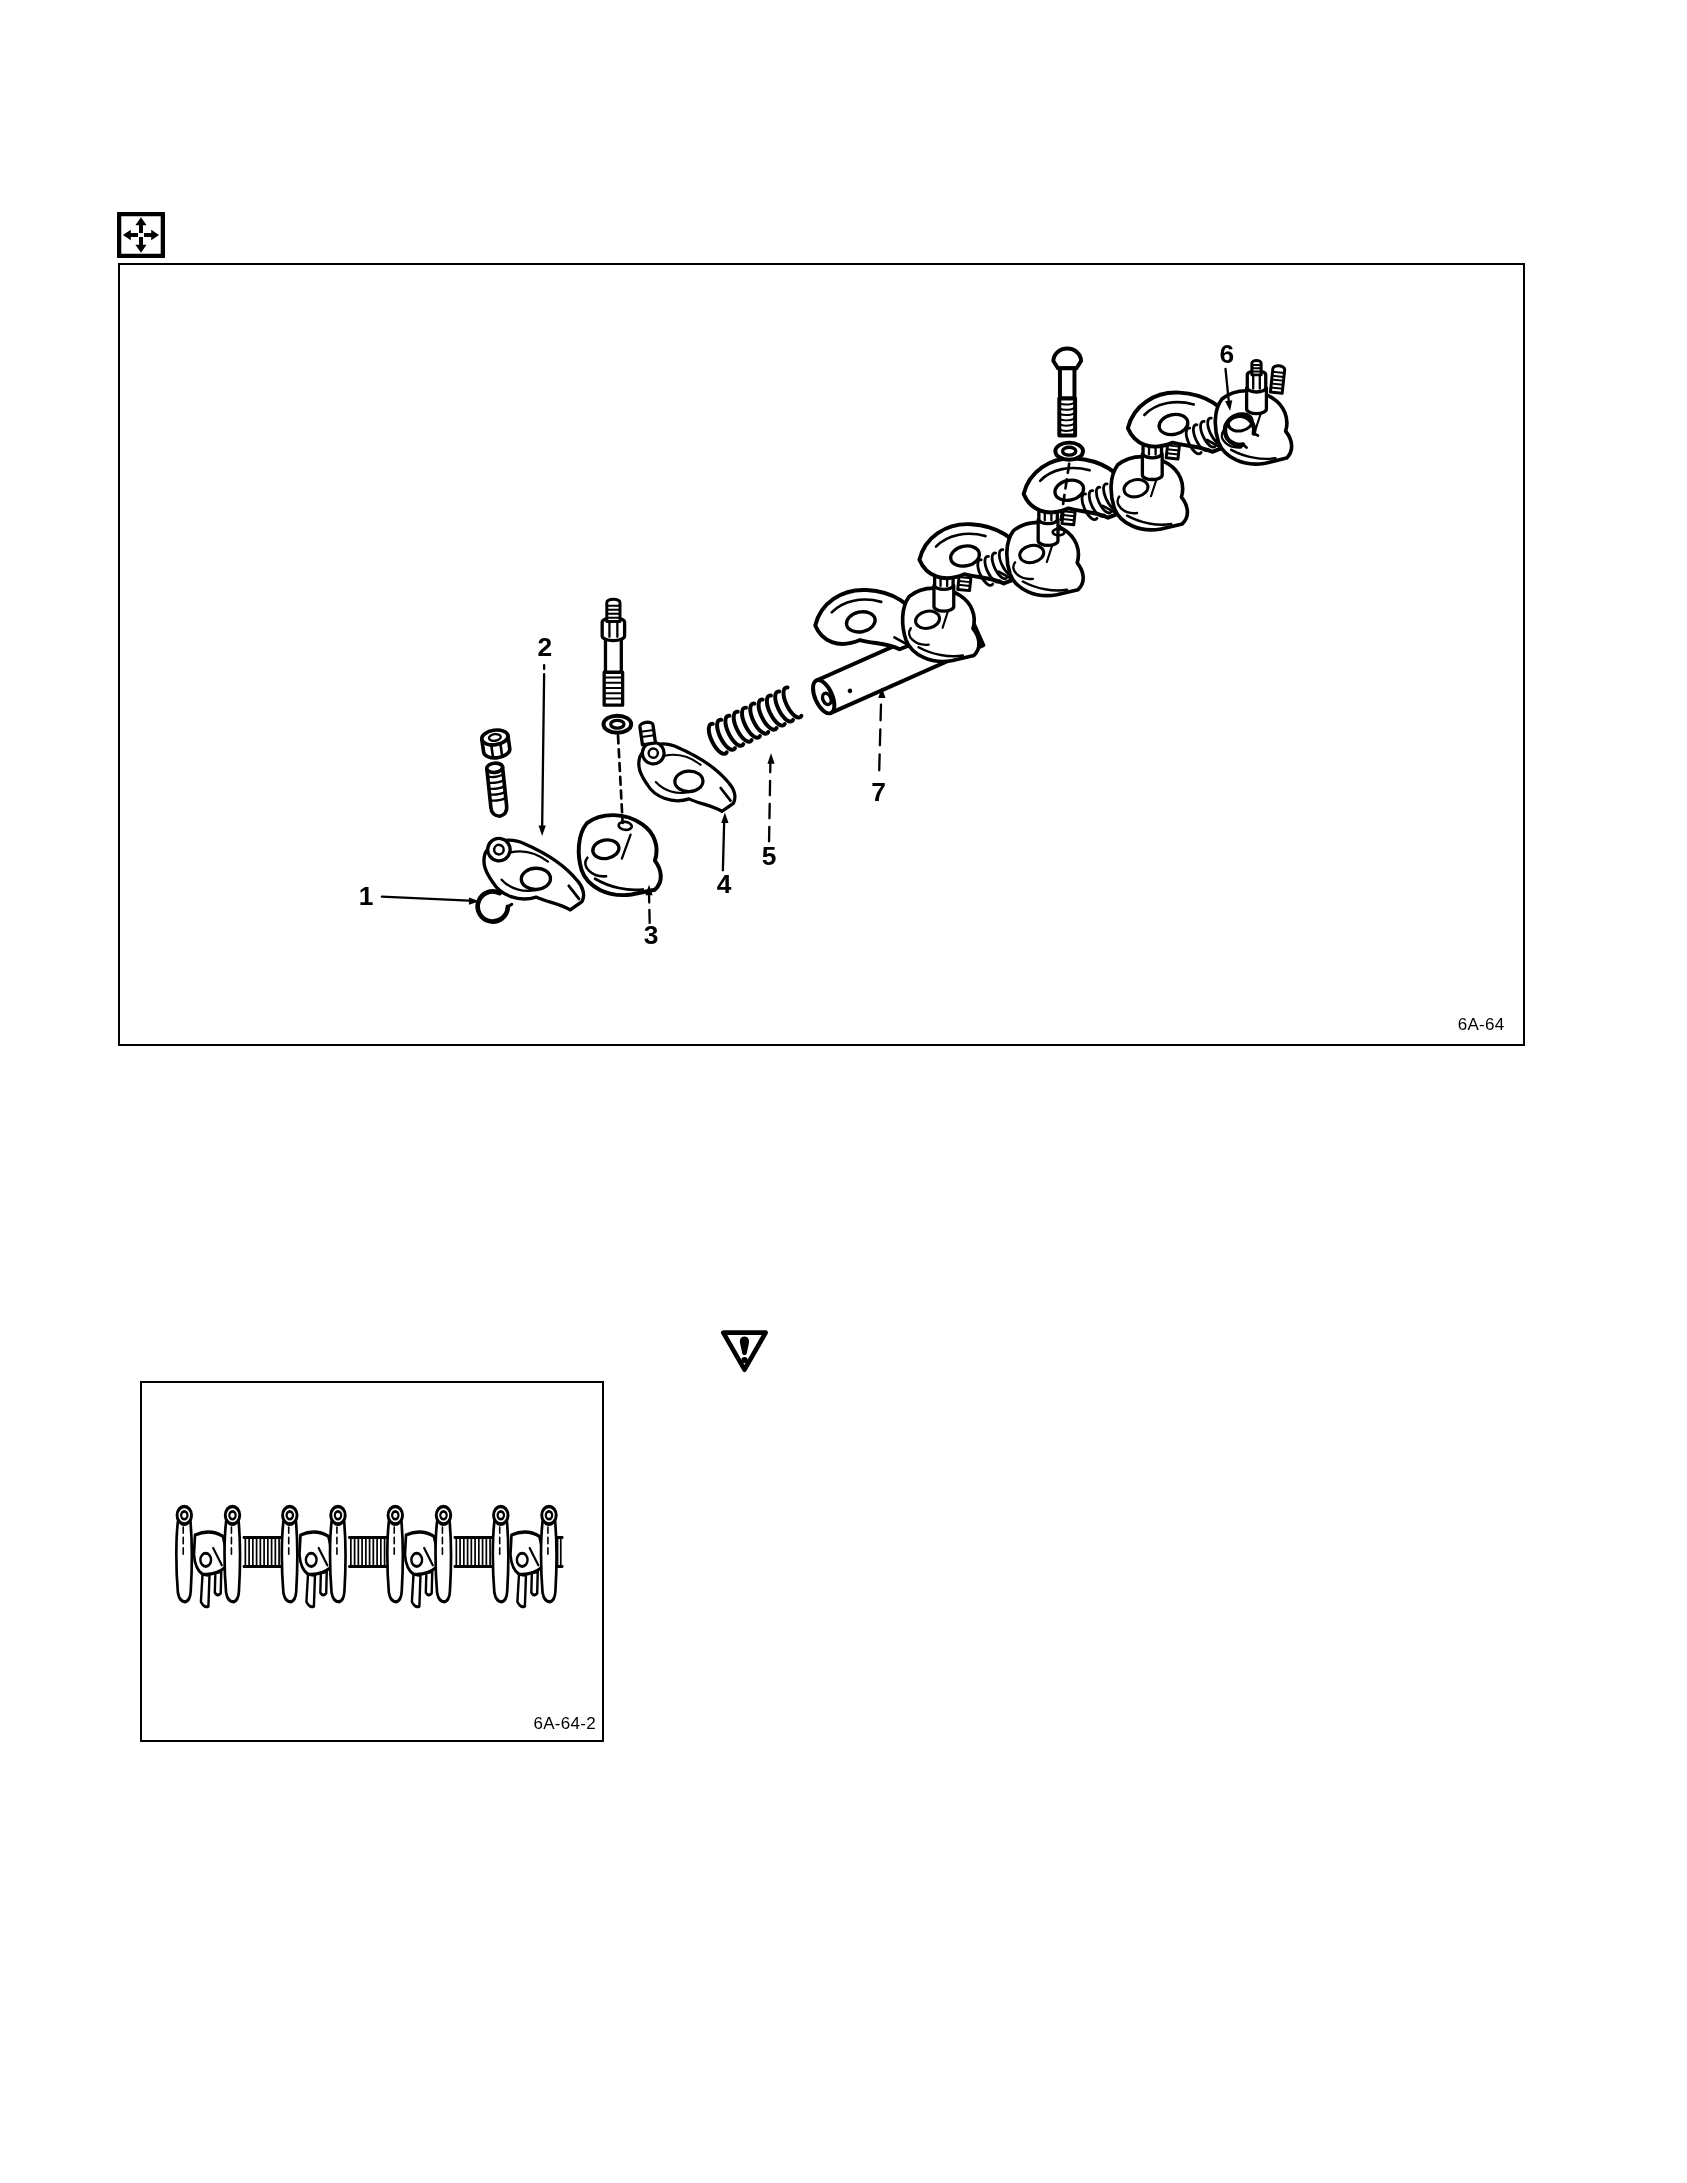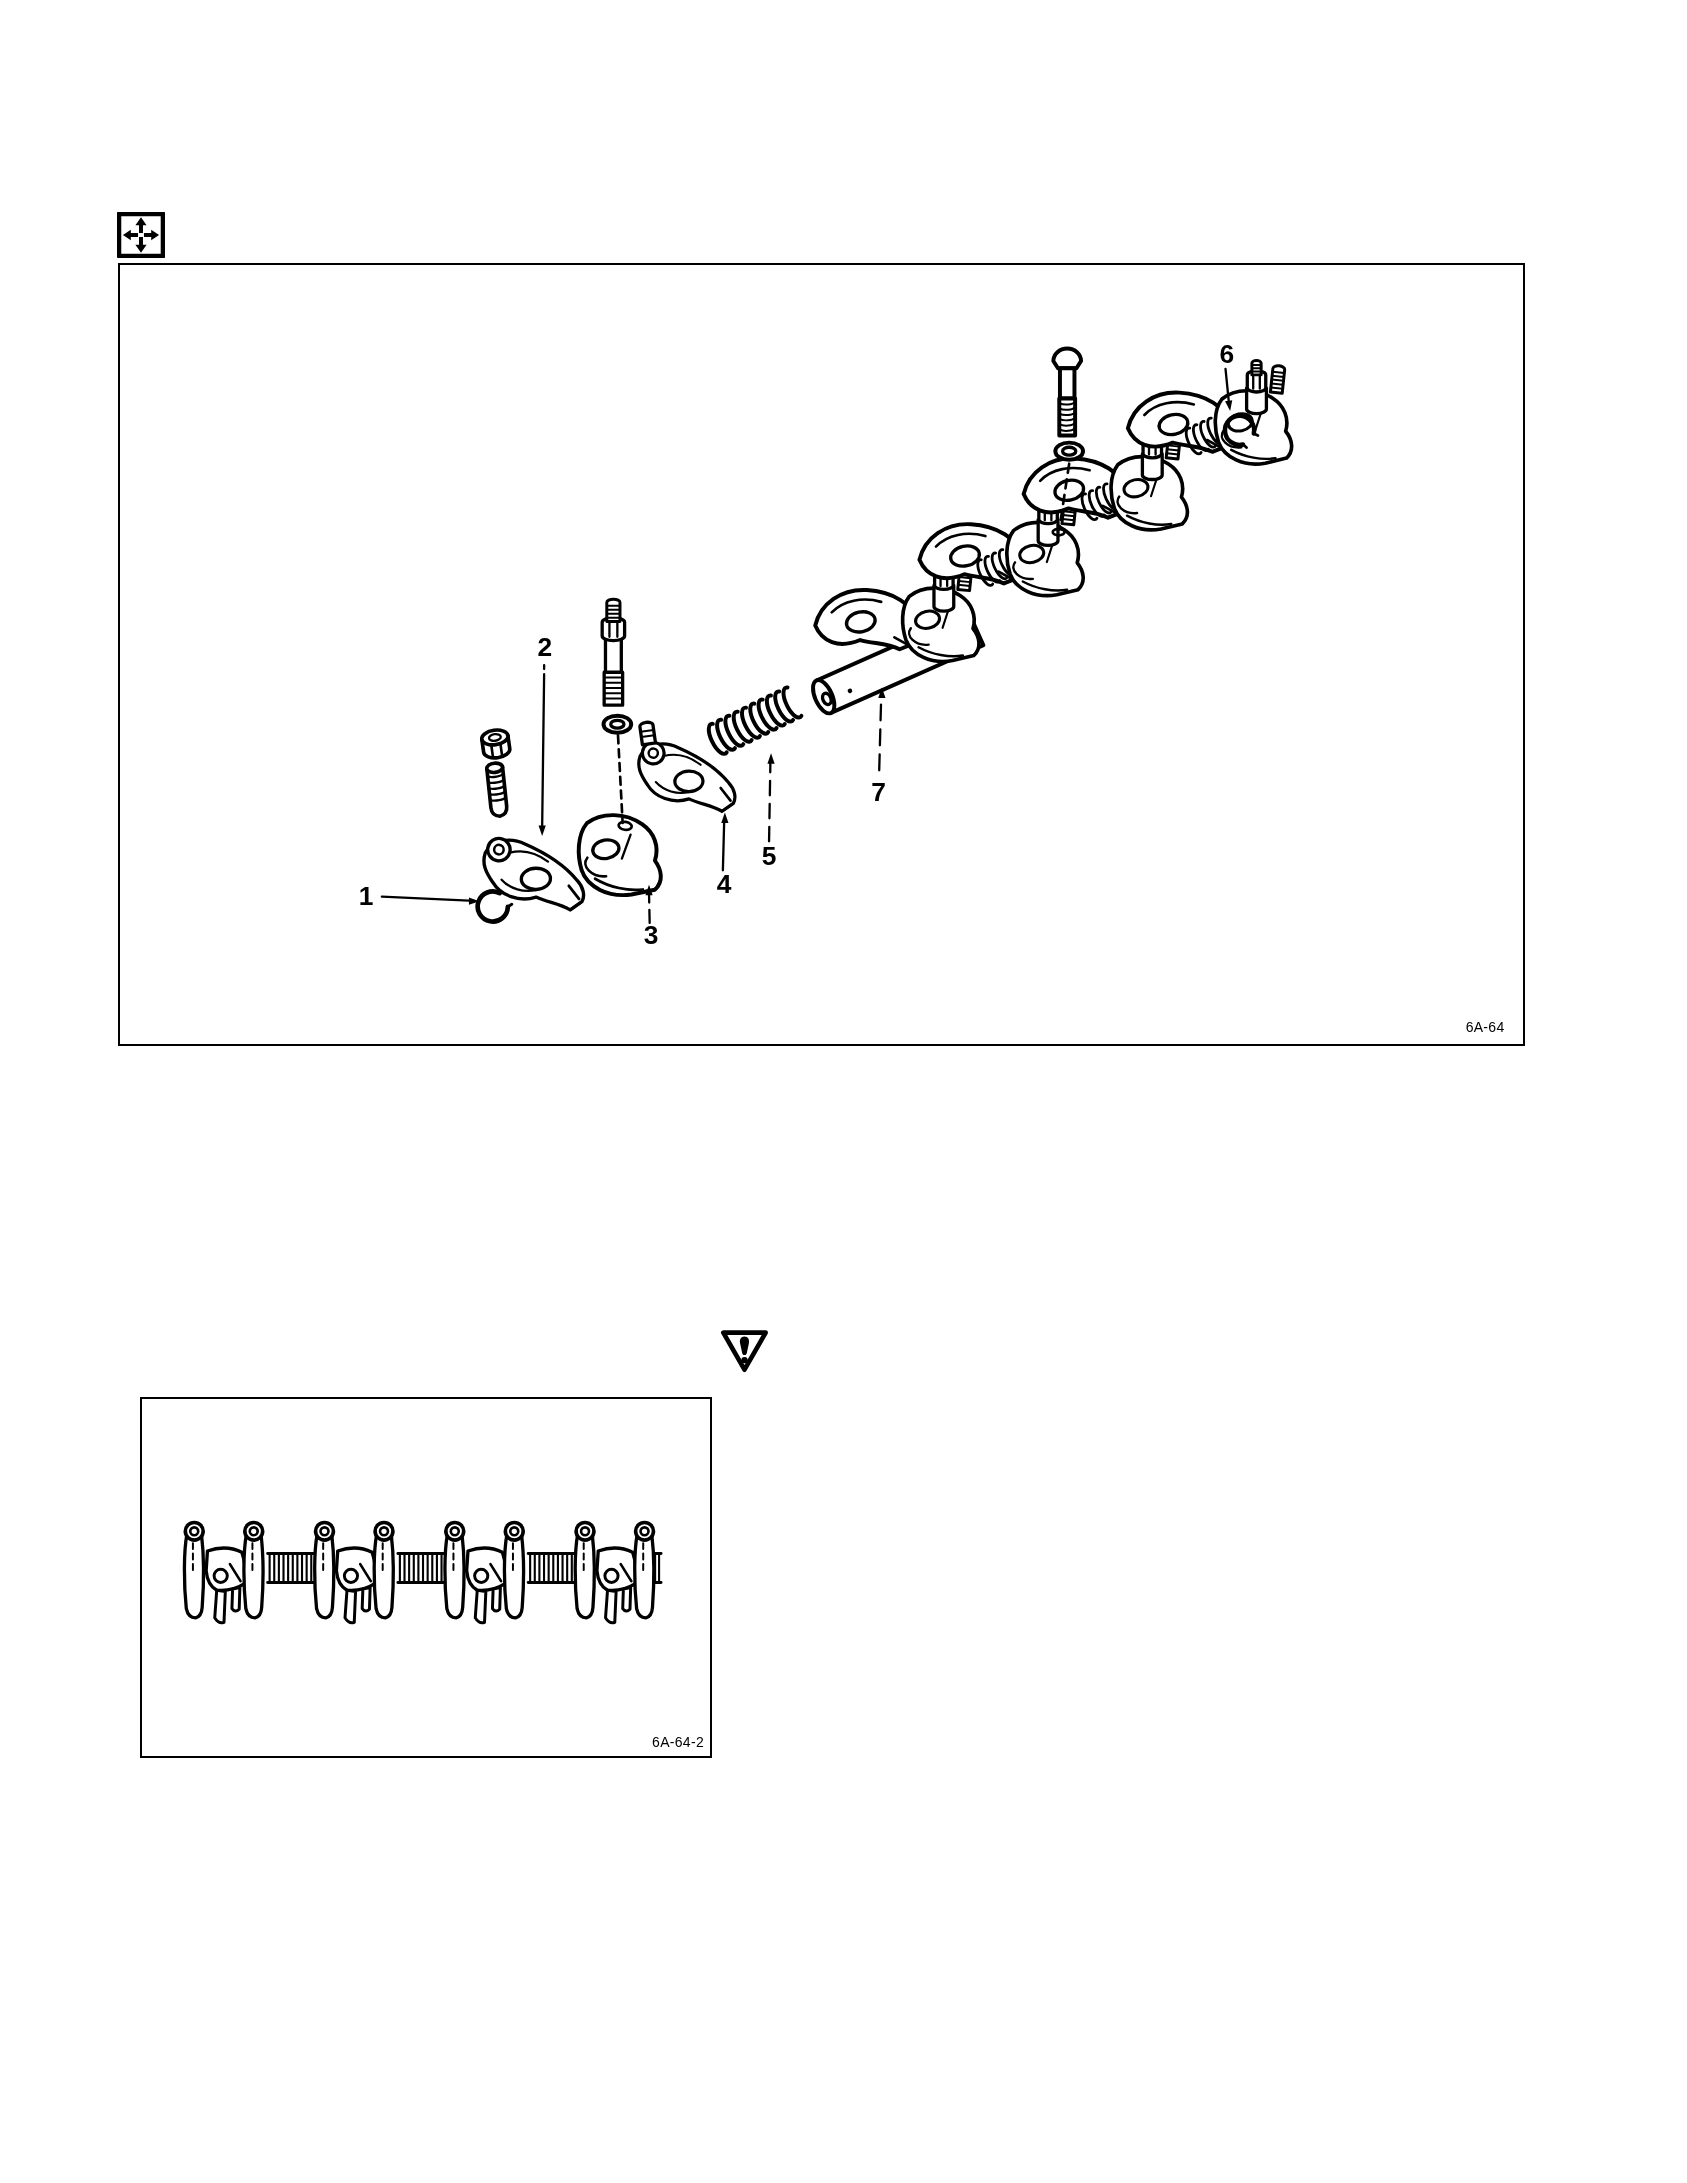--- a/index.html
+++ b/index.html
@@ -1,20 +1,20 @@
 <!DOCTYPE html>
 <html style="font-size:10.6px"><head>
 <meta charset="utf-8">
 <style>
   html,body{margin:0;padding:0;background:#888;}
   .page{position:relative;width:1687px;height:2183px;background:#fff;overflow:hidden;
         font-family:"Liberation Sans",sans-serif;color:#000;}
   .frame{position:absolute;border:2.6px solid #000;box-sizing:border-box;background:#fff;}
   .frame svg{display:block;width:100%;height:100%;}
-  .fig-label{position:absolute;font-size:14px;letter-spacing:0.3px;color:#000;}
+  .fig-label{position:absolute;font-size:17px;letter-spacing:0.3px;color:#000;}
   .icon-box{position:absolute;box-sizing:border-box;}
   
   .ln{stroke:#000;fill:none;stroke-linecap:round;stroke-linejoin:round;}
   .solid{stroke:#000;fill:#fff;stroke-linecap:round;stroke-linejoin:round;}
   .blk{fill:#000;stroke:none;}
   .callout-num{font-family:"Liberation Sans",sans-serif;font-weight:bold;font-size:40px;fill:#000;text-anchor:middle;}
 </style>
 </head>
 <body>
 
@@ -287,21 +287,21 @@
   </div>
 
   <div class="icon-box" style="left:720px;top:1328px;width:49px;height:46px;">
     <svg viewBox="0 0 74 70">
       <polygon class="ln" stroke-width="7" points="5,7 69,7 37,63"></polygon>
       <path class="blk" d="M 37,13 C 42.5,13 44.8,17.5 43.6,23.5 L 40.4,38 C 39.6,41.8 34.4,41.8 33.6,38 L 30.4,23.5 C 29.2,17.5 31.5,13 37,13 Z"></path>
       <circle class="blk" cx="37" cy="48.5" r="4.8"></circle>
     </svg>
   </div>
 
-  <div class="frame" style="left:140px;top:1381px;width:572px;height:361px;border-width:2px;margin-top:16px;">
+  <div class="frame" style="left:140px;top:1381px;width:464px;height:361px;border-width:2px;">
     <svg viewBox="212 2088 859 545" preserveAspectRatio="none">
 
       <g transform="translate(402,2346)">
           <use href="#f2thread"></use>
         </g>
       <g transform="translate(599,2346)">
           <use href="#f2thread"></use>
         </g>
       <g transform="translate(796,2346)">
           <use href="#f2thread"></use>

